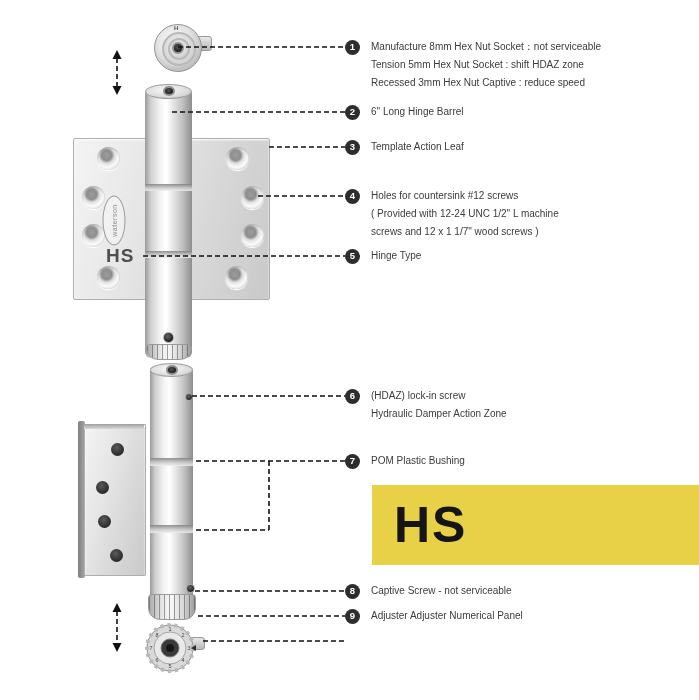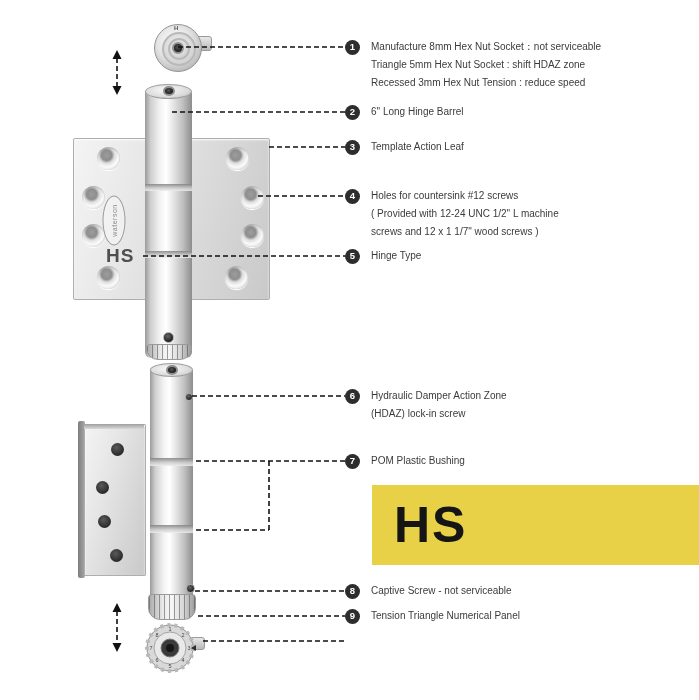--- a/index.html
+++ b/index.html
@@ -194,22 +194,22 @@
       <polygon points="117,95 112.5,86 121.5,86"></polygon>
       <polygon points="117,603 112.5,612 121.5,612"></polygon>
       <polygon points="117,652 112.5,643 121.5,643"></polygon>
     </g>
   </svg>
 
   <div class="callout" style="top:38px;">
     <div class="bullet">1</div>
     <div class="ctext">
       <div>Manufacture 8mm Hex Nut Socket：not serviceable</div>
-      <div>Triangle 5mm Hex Nut Socket : shift HDAZ zone</div>
-      <div>Recessed 3mm Hex Nut Tension : reduce speed</div>
+      <div>Tension 5mm Hex Nut Socket : shift HDAZ zone</div>
+      <div>Recessed 3mm Hex Nut Captive : reduce speed</div>
     </div>
   </div>
 
   <div class="callout" style="top:103px;">
     <div class="bullet">2</div>
     <div class="ctext">
         <div>6" Long Hinge Barrel</div>
       </div>
   </div>
 
@@ -232,22 +232,22 @@
   <div class="callout" style="top:247px;">
     <div class="bullet">5</div>
     <div class="ctext">
         <div>Hinge Type</div>
       </div>
   </div>
 
   <div class="callout" style="top:387px;">
     <div class="bullet">6</div>
     <div class="ctext">
+      <div>(HDAZ) lock-in screw</div>
       <div>Hydraulic Damper Action Zone</div>
-      <div>(HDAZ) lock-in screw</div>
     </div>
   </div>
 
   <div class="callout" style="top:452px;">
     <div class="bullet">7</div>
     <div class="ctext">
         <div>POM Plastic Bushing</div>
       </div>
   </div>
 
@@ -258,18 +258,18 @@
   <div class="callout" style="top:582px;">
     <div class="bullet">8</div>
     <div class="ctext">
         <div>Captive Screw - not serviceable</div>
       </div>
   </div>
 
   <div class="callout" style="top:607px;">
     <div class="bullet">9</div>
     <div class="ctext">
-        <div>Tension Triangle Numerical Panel</div>
+        <div>Adjuster Adjuster Numerical Panel</div>
       </div>
   </div>
 
 
 </div>
 
 </body></html>

